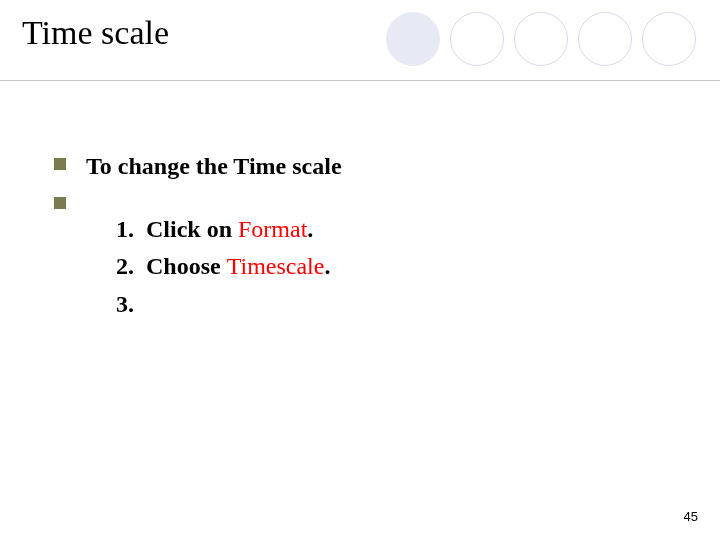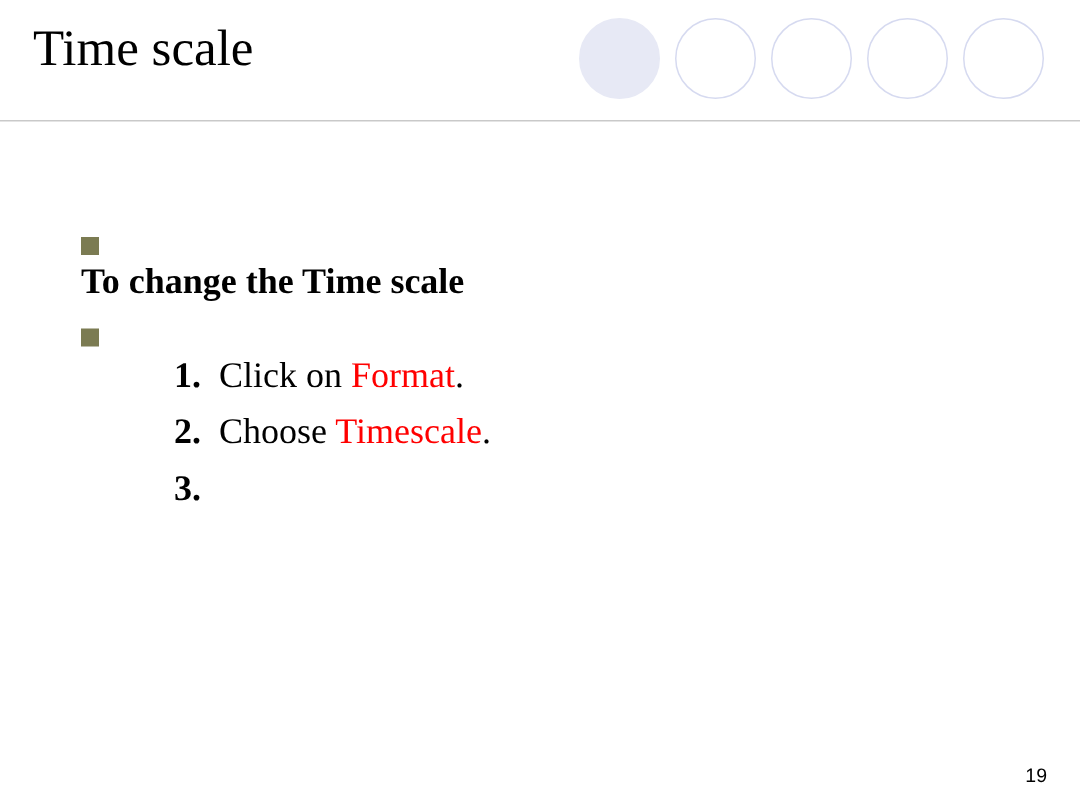--- a/index.html
+++ b/index.html
@@ -50,24 +50,23 @@
       position: absolute;
       top: 148px;
       left: 54px;
       right: 40px;
       font-size: 24px;
       color: #000;
       line-height: 1.55;
     }
     .bullet-row {
       display: flex;
-      align-items: flex-start;
+      align-items: center;
       font-weight: bold;
       margin-bottom: 2px;
-      flex-direction: column;
     }
     .disc {
       width: 12px;
       height: 12px;
       background: #7b7b52;
       margin-right: 20px;
       margin-top: 10px;
       flex-shrink: 0;
       align-self: flex-start;
     }
@@ -78,21 +77,21 @@
       display: flex;
       align-items: baseline;
       font-weight: bold;
     }
     .num {
       min-width: 32px;
       text-align: right;
       margin-right: 12px;
     }
     .red { color: #ff0000; font-weight: normal; }
-    .black { color: #000; font-weight: normal; text-align: right; }
+    .black { color: #000; font-weight: bold; text-align: right; }
     .pagenum {
       position: absolute;
       bottom: 16px;
       right: 22px;
       font-size: 13px;
       font-family: Arial, sans-serif;
       color: #000;
     }
   </style>
 </head>
@@ -132,13 +131,13 @@
       <div>
         <span class="black">Choose </span><span class="red">Timescale</span><span class="black">.</span>
       </div>
     </div>
     <div class="num-row">
       <div class="num">3.</div>
     </div>
   </div>
 </div>
 
-<div class="pagenum">19</div>
+<div class="pagenum">45</div>
 
 </body></html>

